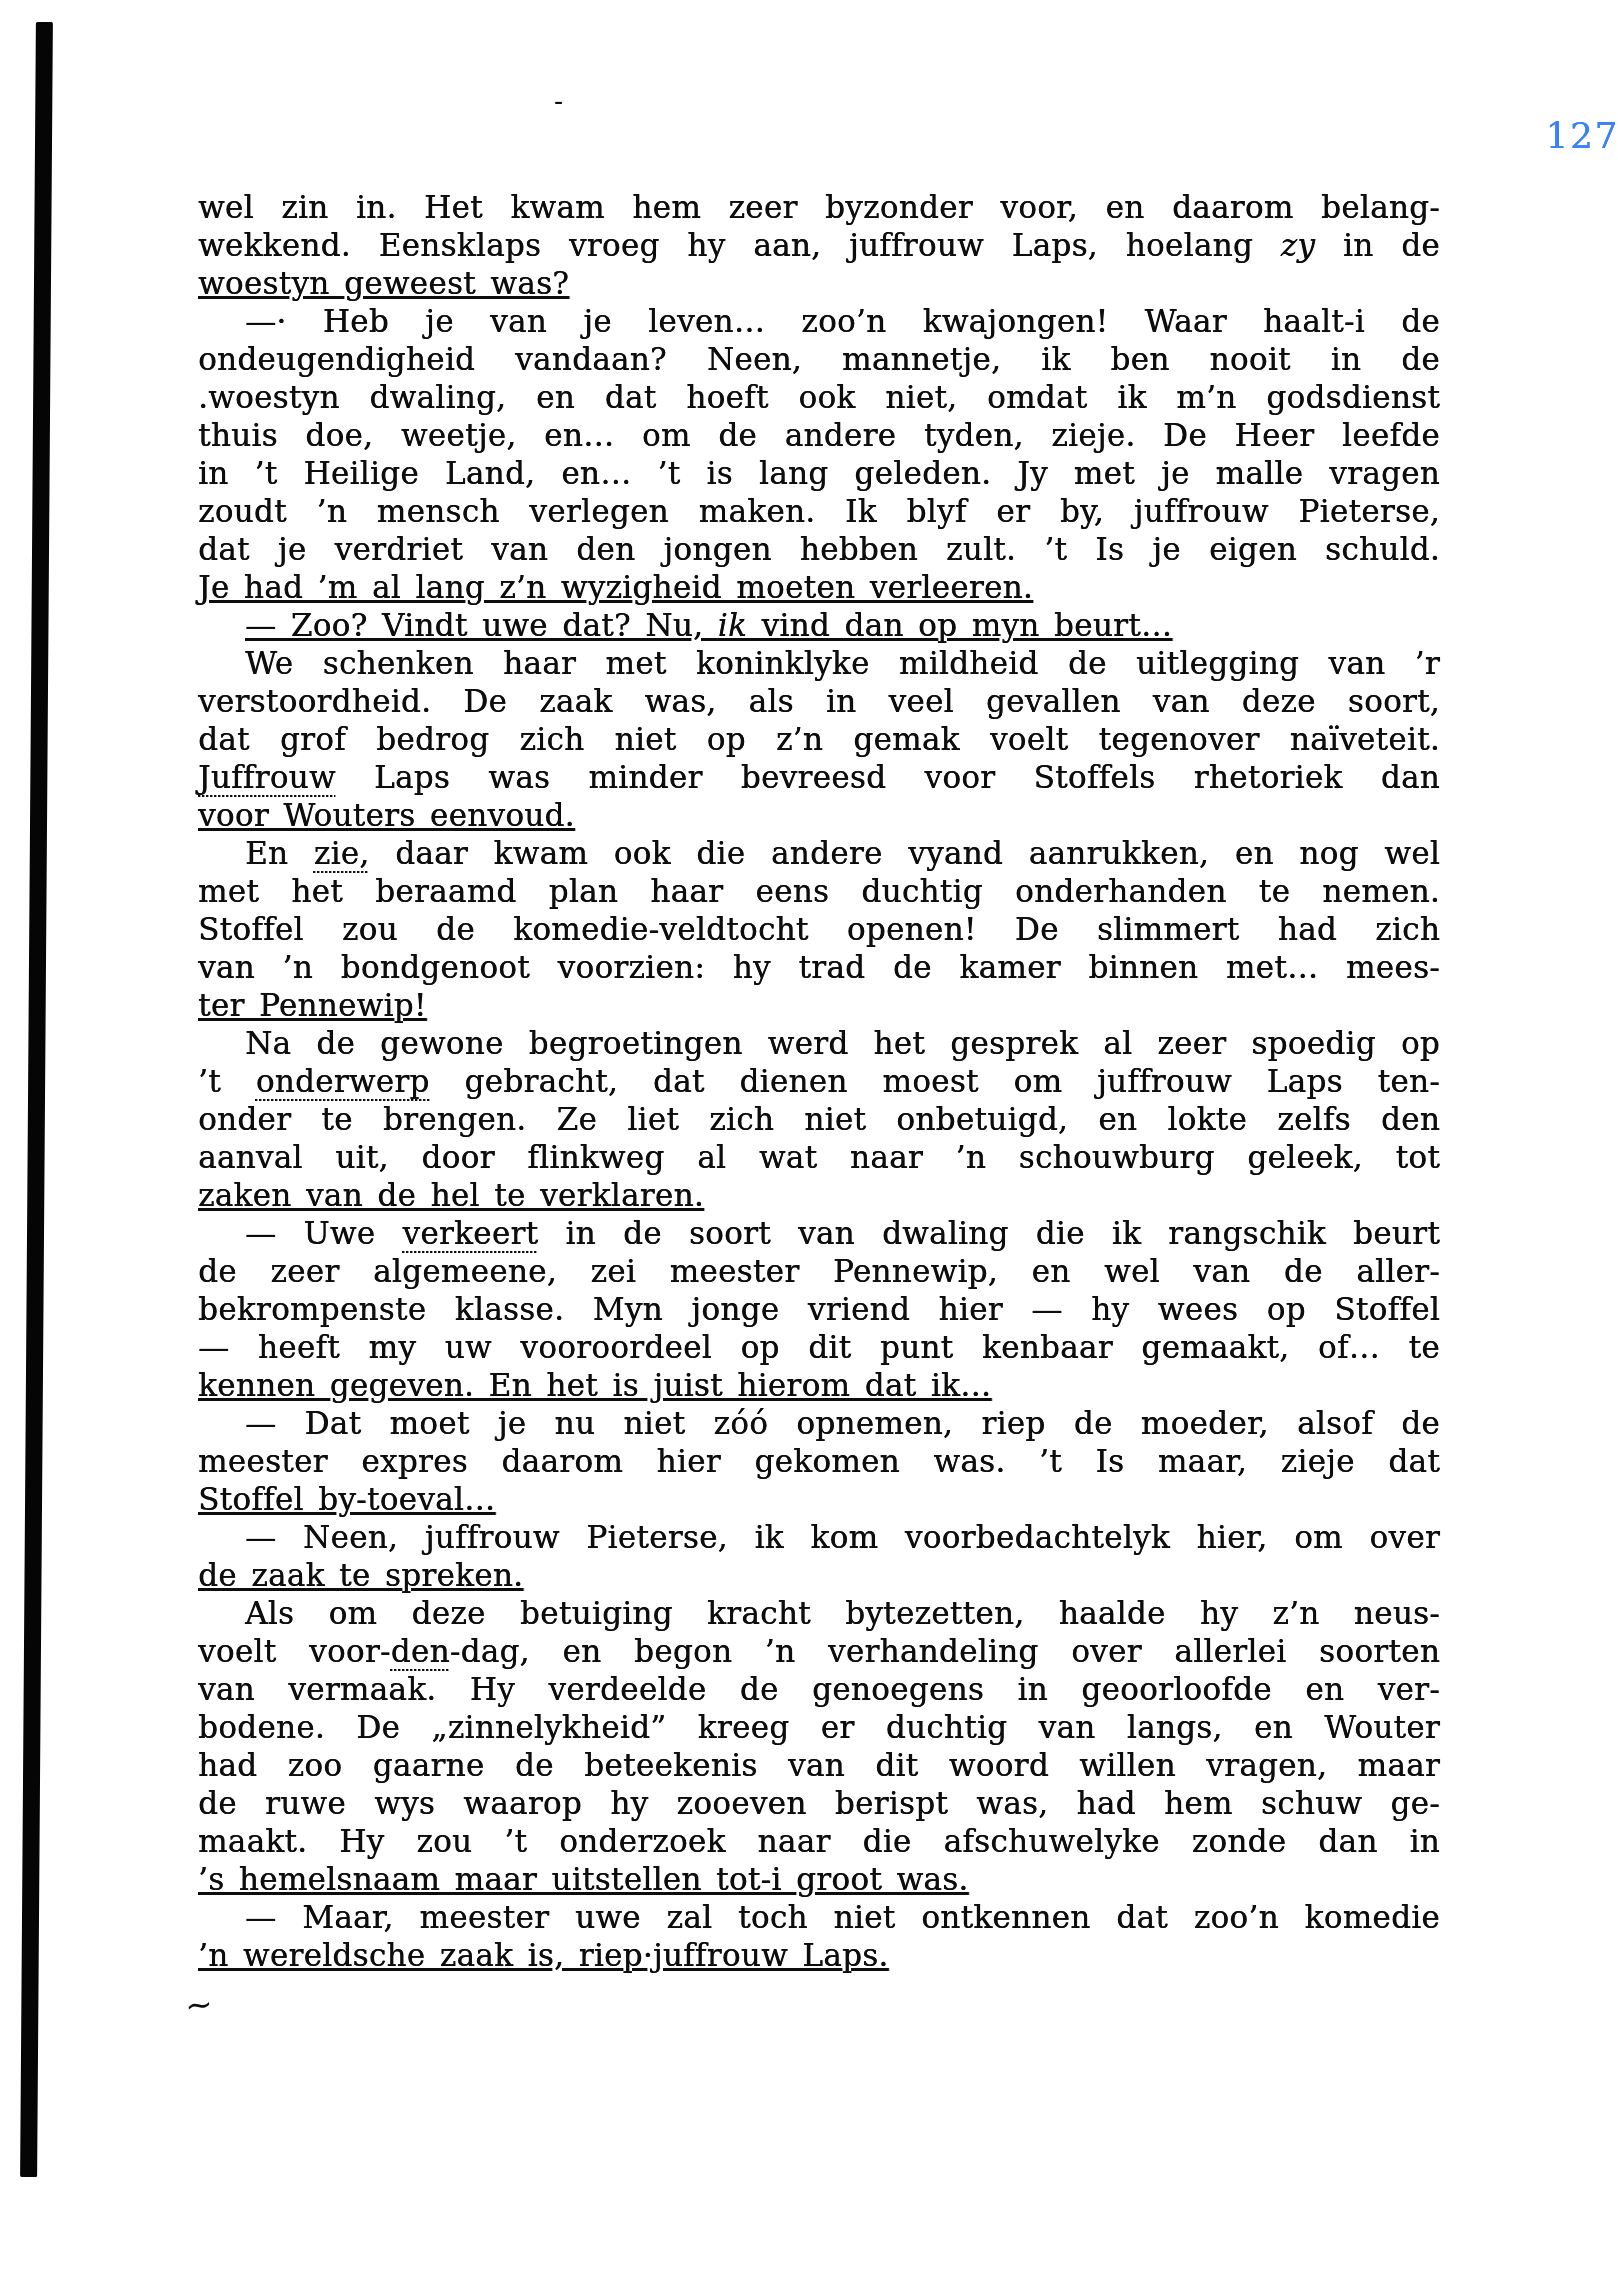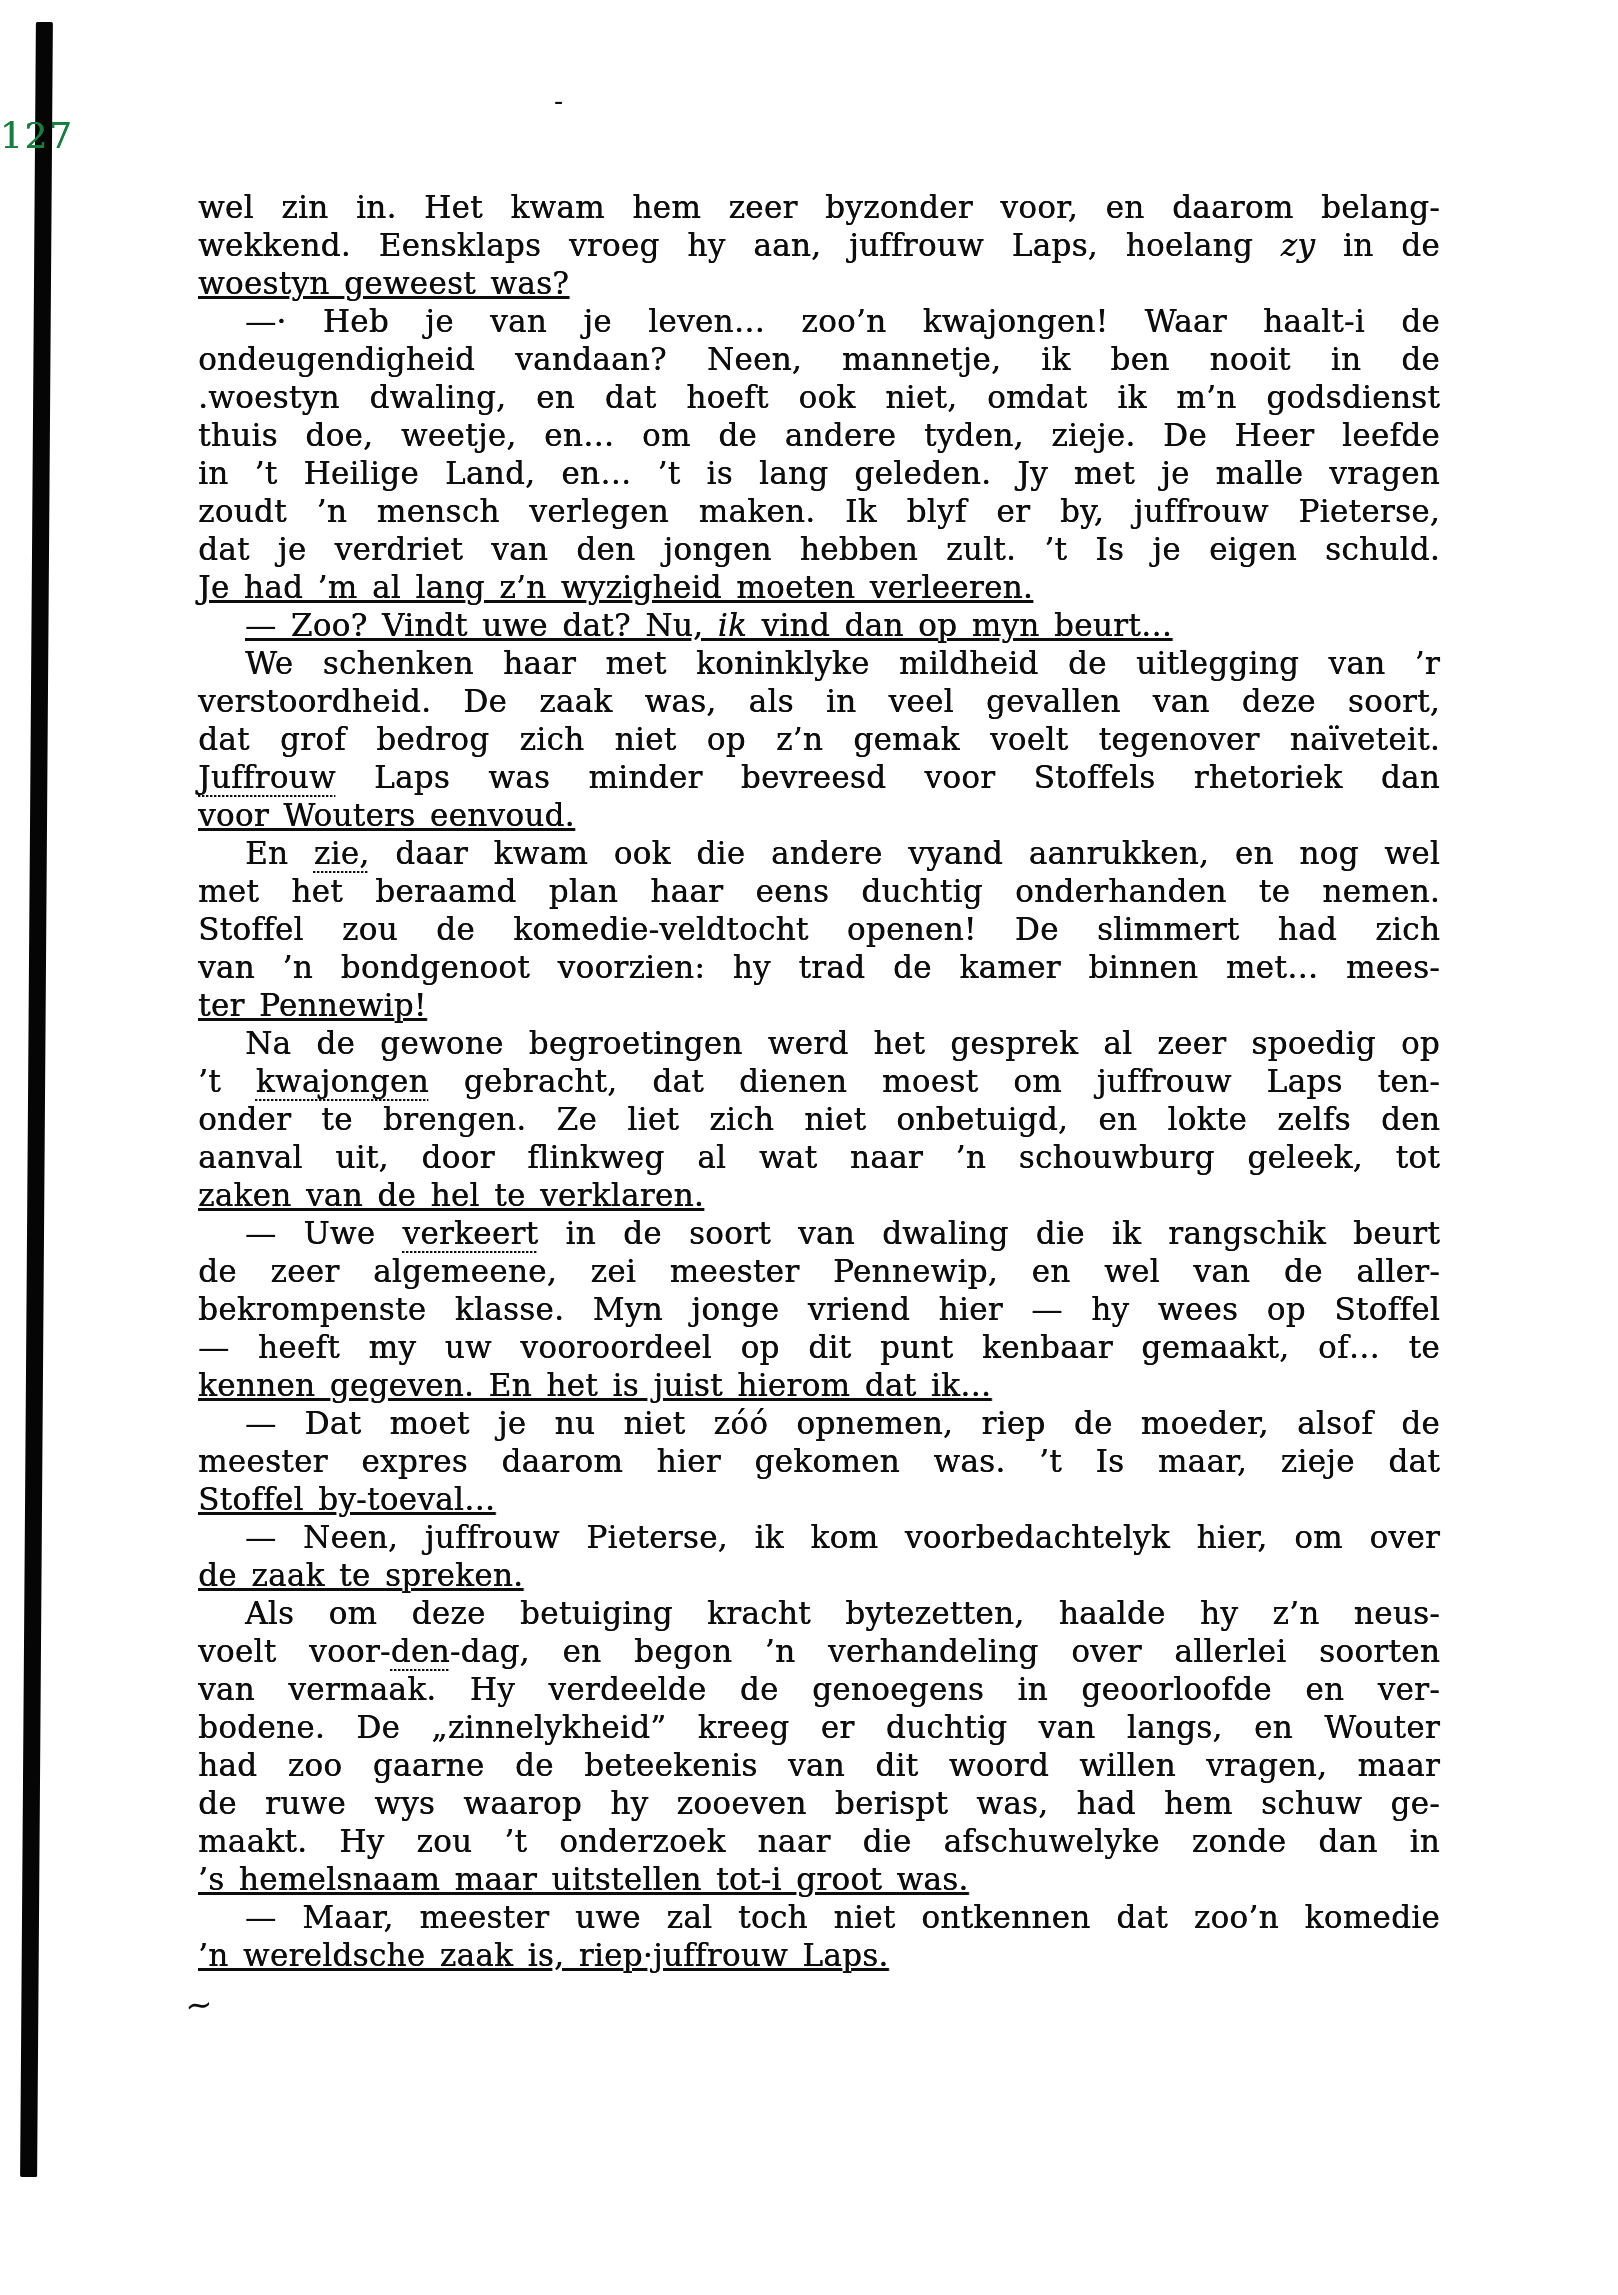--- a/index.html
+++ b/index.html
@@ -18,24 +18,24 @@
     left:28px;top:22px;
     width:16.5px;height:2155px;
     background:#050505;
     transform:rotate(0.42deg);
     transform-origin:center center;
     border-radius:1.6px;
   }
   .page-number{
     position:absolute;
     top:115px;left:0;right:0;
-    text-align:left;
+    text-align:right;
     font-size:36px;
     letter-spacing:1.6px;
-    color:#15803d;
+    color:#3b82f6;
     text-shadow:0.3px 0 0 currentColor;
   }
   .text-block{
     position:absolute;
     left:198px;top:188px;
     width:1242px;
     font-size:31px;
     letter-spacing:0.3px;
     word-spacing:0.14em;
     text-shadow:0.4px 0 0 currentColor;
@@ -84,21 +84,21 @@
       <div class="line j"><span>verstoordheid. De zaak was, als in veel gevallen van deze soort,</span></div>
       <div class="line j"><span>dat grof bedrog zich niet op z’n gemak voelt tegenover naïveteit.</span></div>
       <div class="line j"><span class="ul">Juffrouw</span><span> Laps was minder bevreesd voor Stoffels rhetoriek dan</span></div>
       <div class="line end"><span>voor Wouters eenvoud.</span></div>
       <div class="line indent j"><span>En </span><span class="ul">zie,</span><span> daar kwam ook die andere vyand aanrukken, en nog wel</span></div>
       <div class="line j"><span>met het beraamd plan haar eens duchtig onderhanden te nemen.</span></div>
       <div class="line j"><span>Stoffel zou de komedie-veldtocht openen! De slimmert had zich</span></div>
       <div class="line j"><span>van ’n bondgenoot voorzien: hy trad de kamer binnen met… mees-</span></div>
       <div class="line end"><span>ter Pennewip!</span></div>
       <div class="line indent j"><span>Na de gewone begroetingen werd het gesprek al zeer spoedig op</span></div>
-      <div class="line j"><span>’t </span><span class="ul">kwajongen</span><span> gebracht, dat dienen moest om juffrouw Laps ten-</span></div>
+      <div class="line j"><span>’t </span><span class="ul">onderwerp</span><span> gebracht, dat dienen moest om juffrouw Laps ten-</span></div>
       <div class="line j"><span>onder te brengen. Ze liet zich niet onbetuigd, en lokte zelfs den</span></div>
       <div class="line j"><span>aanval uit, door flinkweg al wat naar ’n schouwburg geleek, tot</span></div>
       <div class="line end"><span>zaken van de hel te verklaren.</span></div>
       <div class="line indent j"><span>— Uwe </span><span class="ul">verkeert</span><span> in de soort van dwaling die ik rangschik beurt</span></div>
       <div class="line j"><span>de zeer algemeene, zei meester Pennewip, en wel van de aller-</span></div>
       <div class="line j"><span>bekrompenste klasse. Myn jonge vriend hier — hy wees op Stoffel</span></div>
       <div class="line j"><span>— heeft my uw vooroordeel op dit punt kenbaar gemaakt, of… te</span></div>
       <div class="line end"><span>kennen gegeven. En het is juist hierom dat ik…</span></div>
       <div class="line indent j"><span>— Dat moet je nu niet zóó opnemen, riep de moeder, alsof de</span></div>
       <div class="line j"><span>meester expres daarom hier gekomen was. ’t Is maar, zieje dat</span></div>

